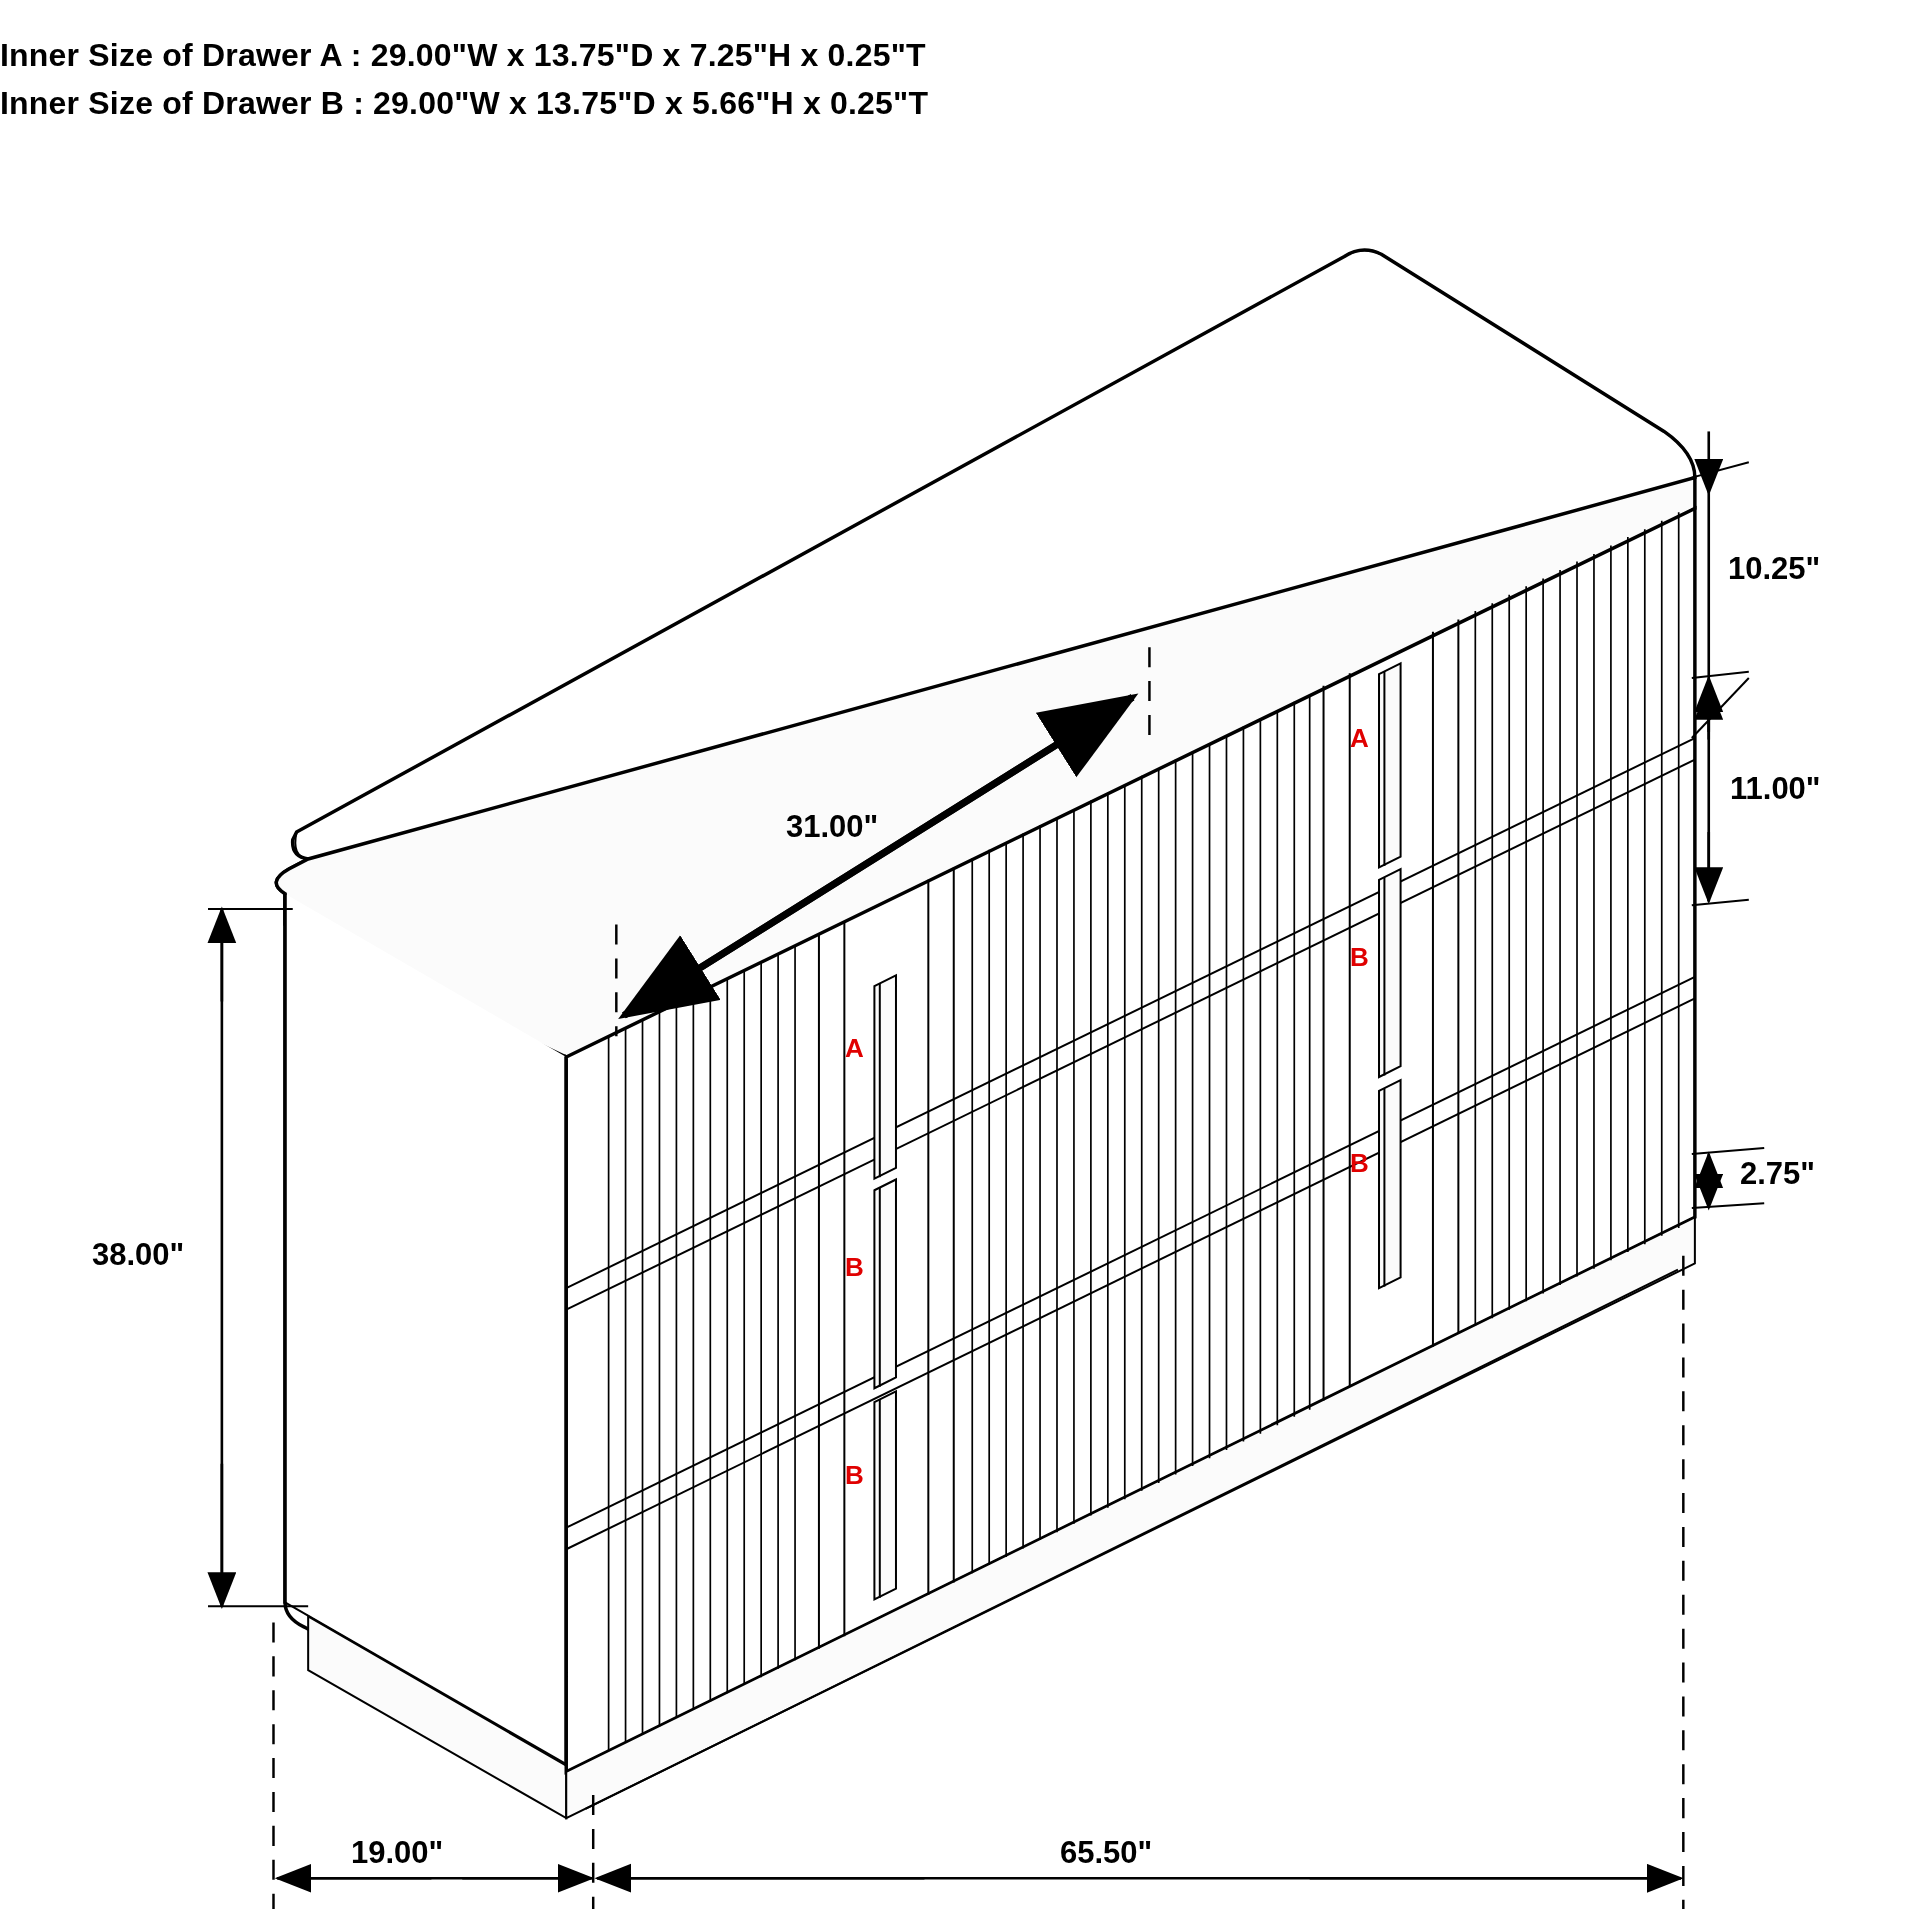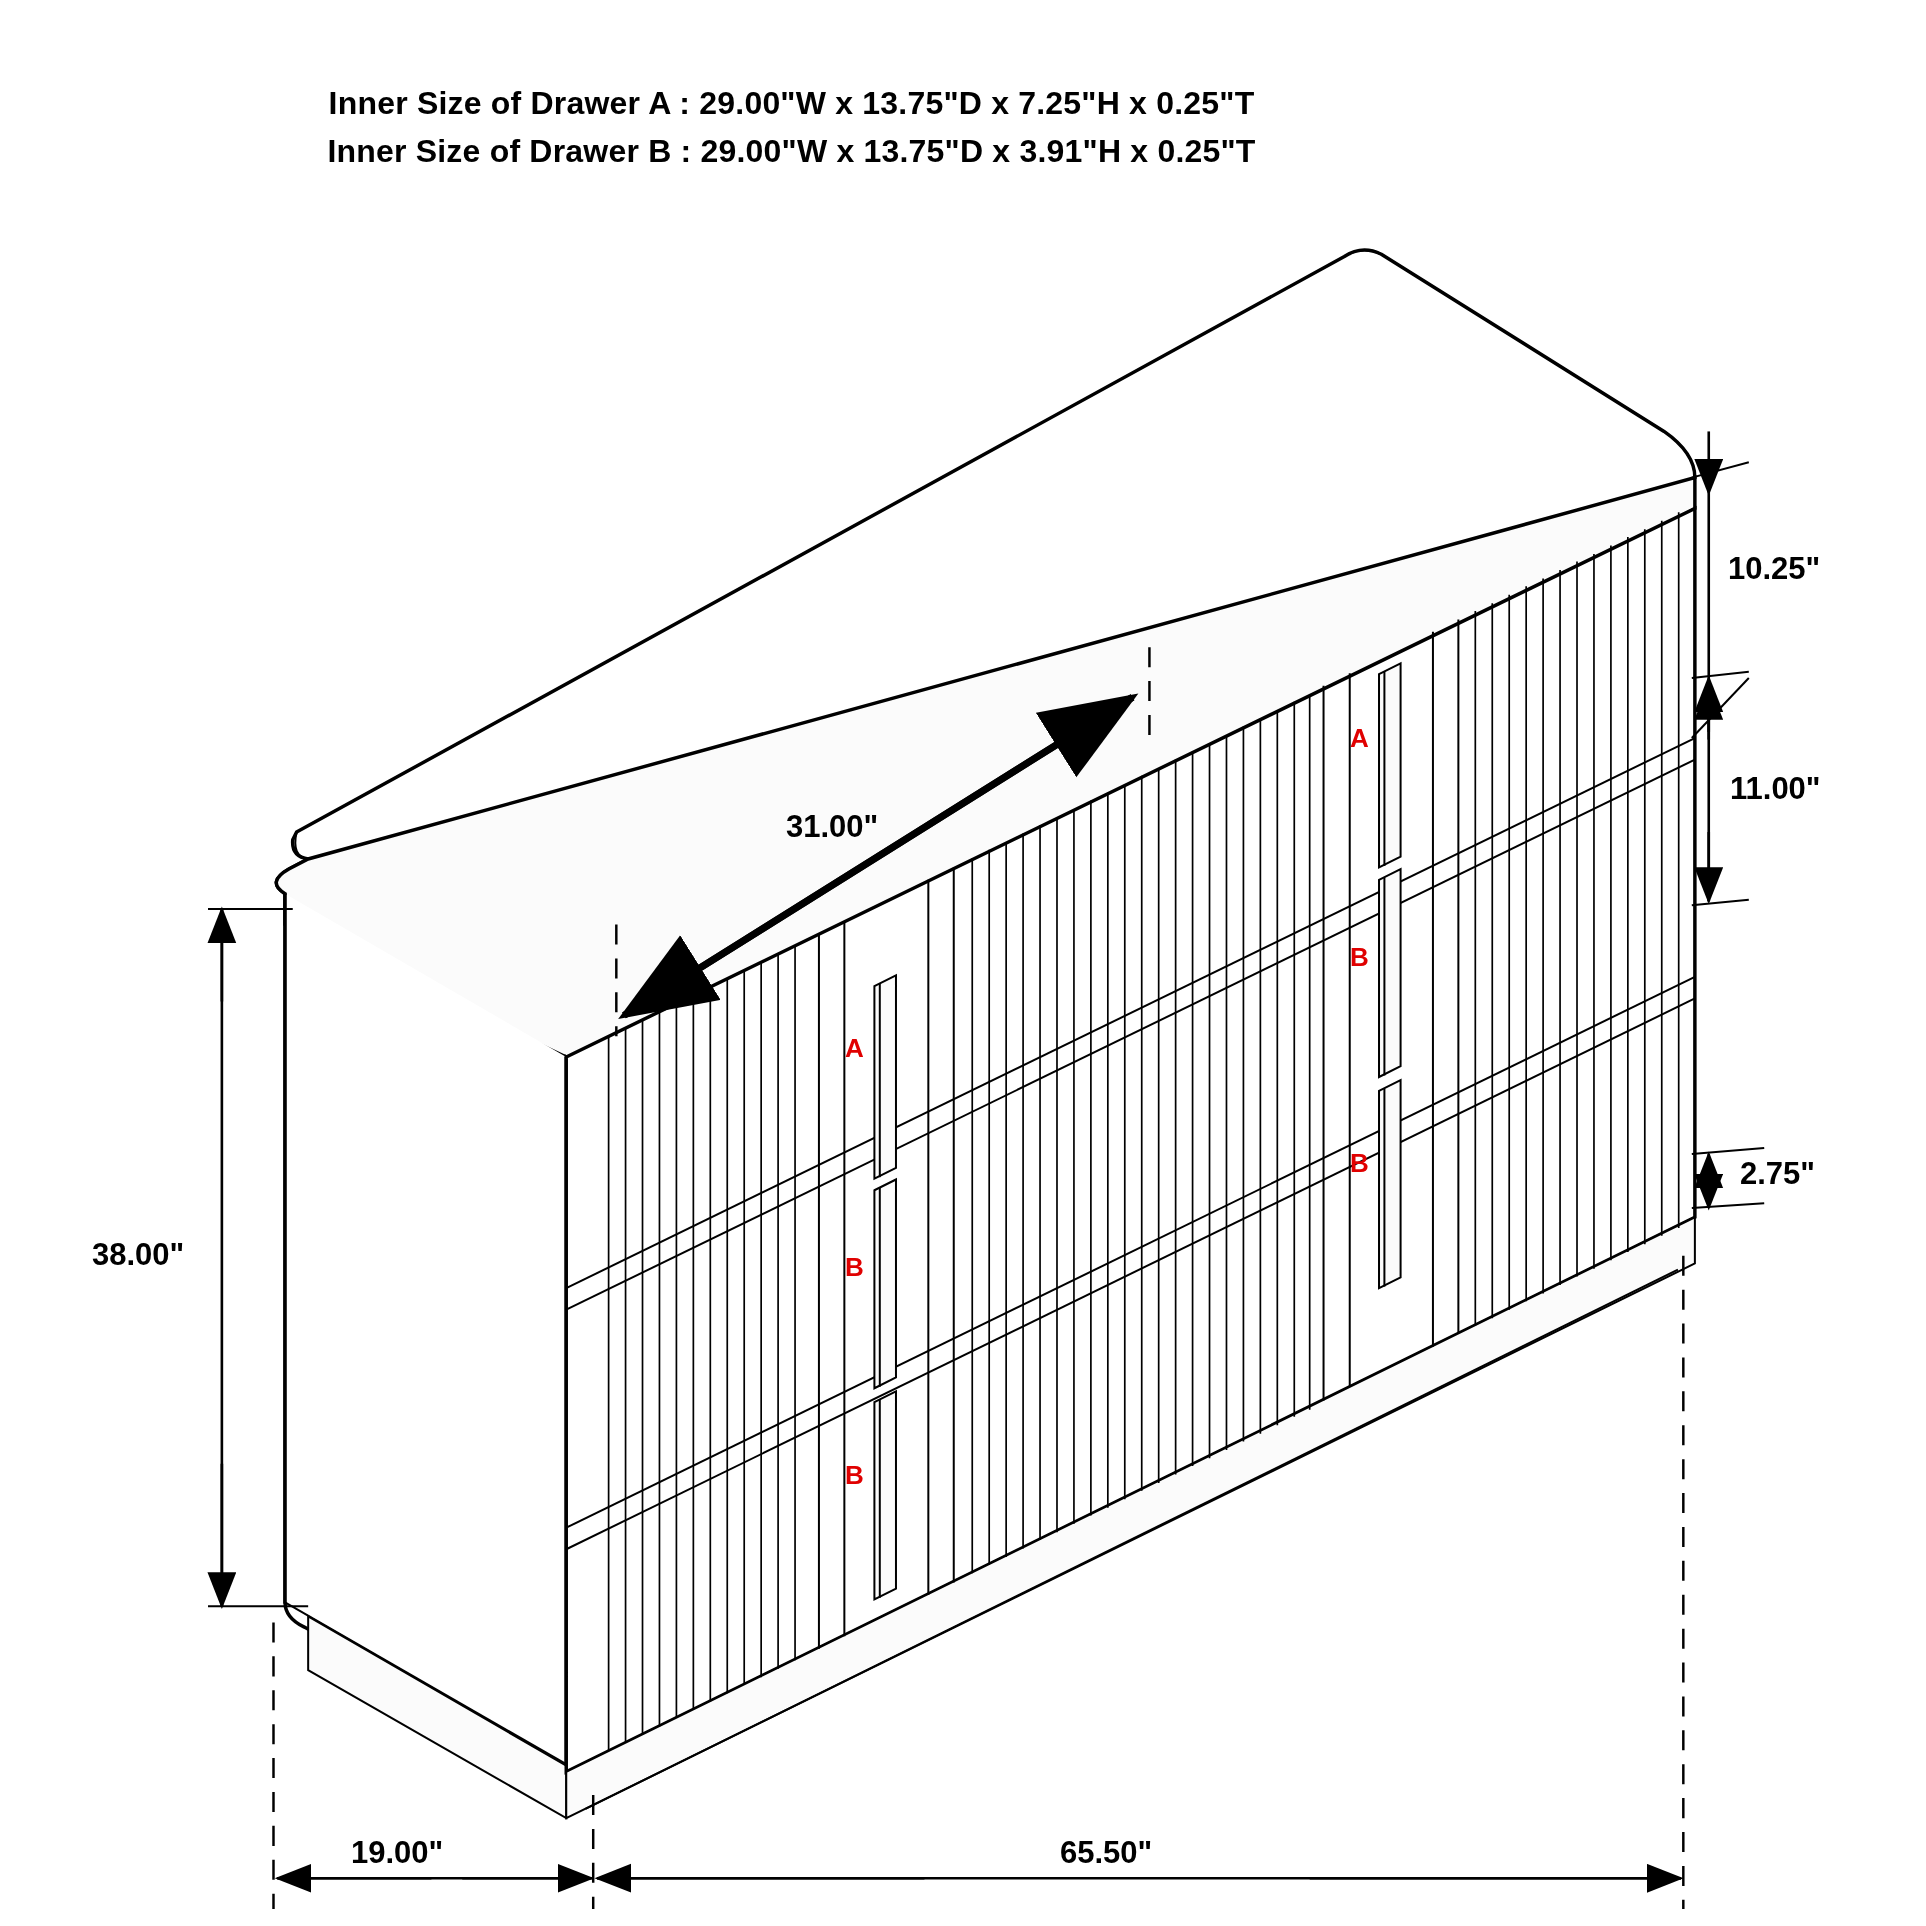--- a/index.html
+++ b/index.html
@@ -17,27 +17,26 @@
   #stage {
     position: absolute;
     left: 0; top: 0;
     width: 1926px;
     height: 1926px;
   }
   .hdr {
     position: absolute;
     left: 0;
     width: 1583px;
-    text-align: center;
+    text-align: left;
     font-weight: bold;
     font-size: 32px;
     color: #000000;
     letter-spacing: 0.2px;
     white-space: nowrap;
-    margin-top: 48px;
   }
   #hdr1 { top: 37px; }
   #hdr2 { top: 85px; }
 
   .dimlabel {
     position: absolute;
     font-weight: bold;
     font-size: 31px;
     color: #000000;
     white-space: nowrap;
@@ -63,21 +62,21 @@
   .dash-ln { stroke-width: 3.2; stroke-dasharray: 26 18; }
   .fillwhite { fill: #ffffff; }
   .fillgrey { fill: #fbfbfb; }
 </style>
 </head>
 <body>
 
 <div id="stage">
 
   <div class="hdr" id="hdr1">Inner Size of Drawer A : 29.00"W x 13.75"D x 7.25"H x 0.25"T</div>
-  <div class="hdr" id="hdr2">Inner Size of Drawer B : 29.00"W x 13.75"D x 3.91"H x 0.25"T</div>
+  <div class="hdr" id="hdr2">Inner Size of Drawer B : 29.00"W x 13.75"D x 5.66"H x 0.25"T</div>
 
   <svg viewBox="0 0 2500 2500">
     <defs>
       <marker id="arrH" markerWidth="16" markerHeight="16" refX="13" refY="5.5" orient="auto">
         <path d="M0,0 L14,5.5 L0,11 z" fill="#000"></path>
       </marker>
       <marker id="arrT" markerWidth="16" markerHeight="16" refX="13" refY="5.5" orient="auto">
         <path d="M0,0 L14,5.5 L0,11 z" fill="#000"></path>
       </marker>
     </defs>

